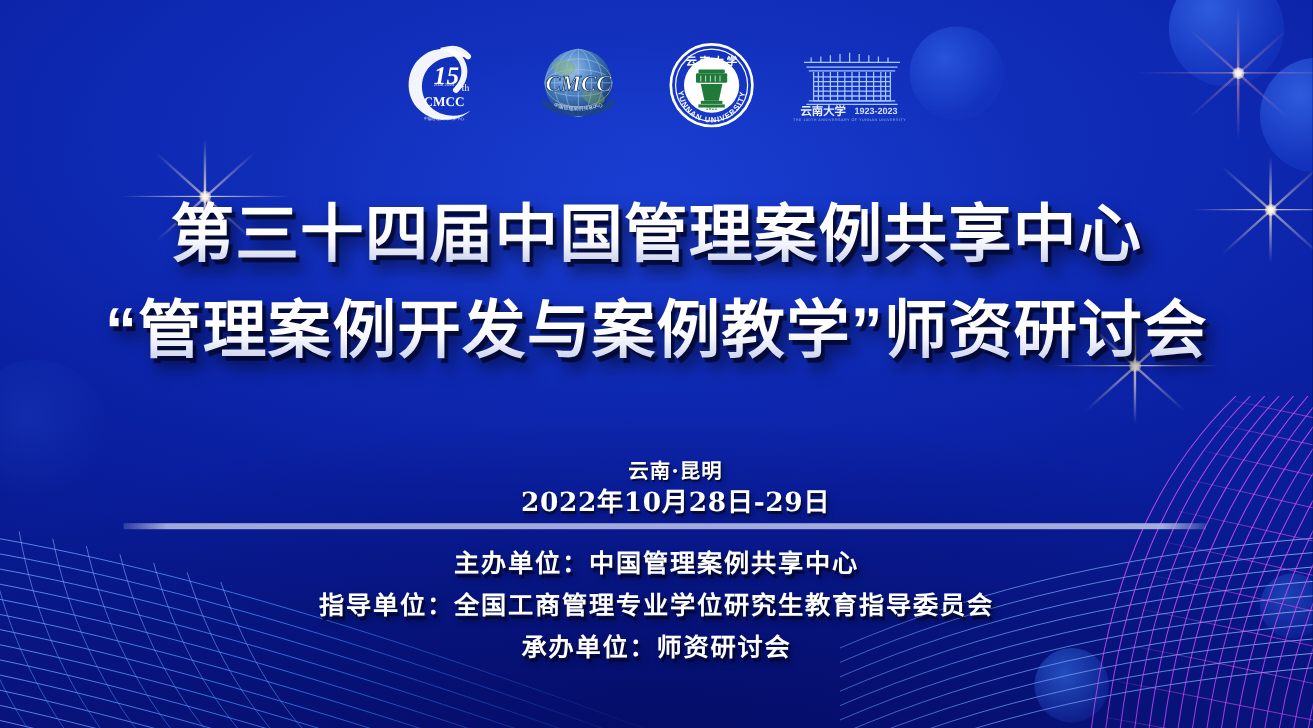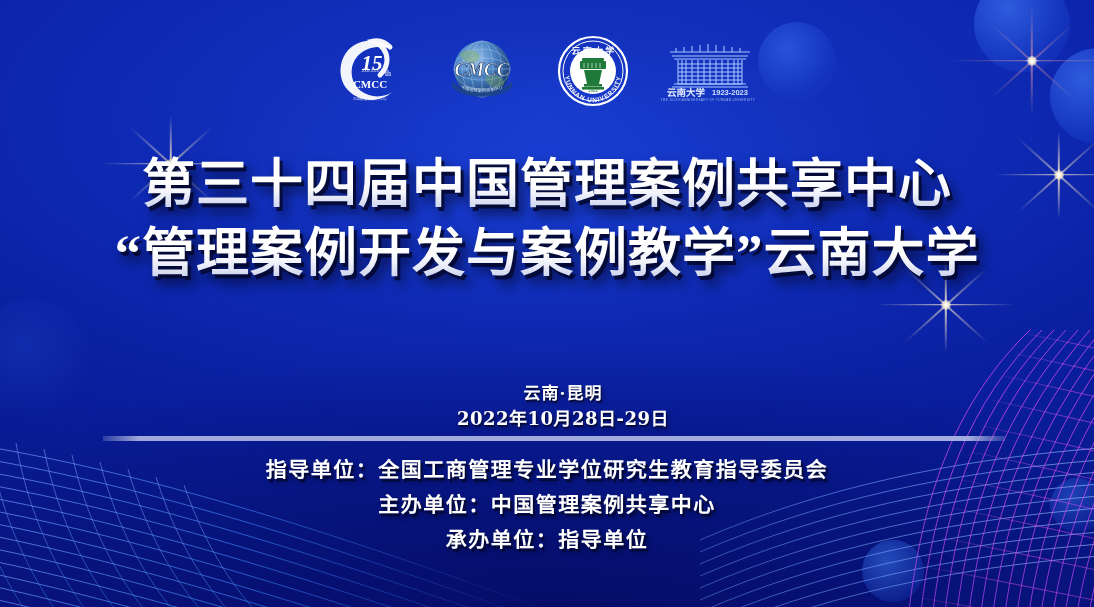--- a/index.html
+++ b/index.html
@@ -92,51 +92,52 @@
   .logo { position: relative; }
 
   
   #title-block {
     position: absolute;
     left: 0; right: 0;
     top: 150px;
     text-align: center;
   }
   .title-line {
-    font-family: Liberation Serif, serif;
+    font-family: Liberation Sans, sans-serif;
     font-weight: 700;
     font-size: 53px;
     line-height: 69px;
     letter-spacing: 1px;
     white-space: nowrap;
     background: linear-gradient(180deg, #ffffff 0%, #ffffff 46%, #f2f3fb 62%, #cfd6ee 82%, #b9c2e6 100%);
     -webkit-background-clip: text;
     background-clip: text;
     color: transparent;
     -webkit-text-fill-color: transparent;
     filter: drop-shadow(3px 4px 0px rgba(2,6,40,0.80)) drop-shadow(5px 7px 6px rgba(1,4,30,0.55));
+    margin-top: 11px;
   }
 
   #subtitle-block {
     position: absolute;
     left: 0; right: 0;
     top: 380px;
     text-align: center;
   }
   .sub-line {
     font-family: "DejaVu Serif", "Liberation Serif", serif;
     font-weight: 700;
     color: #ffffff;
     font-size: 17px;
     line-height: 26px;
     letter-spacing: 1px;
     text-shadow: 1px 2px 0 rgba(3,8,45,0.75), 2px 3px 4px rgba(2,5,35,0.5);
     padding-left: 32px;
   }
-  .sub-line.date { font-size: 18px; letter-spacing: 0.5px; }
+  .sub-line.date { font-size: 22px; letter-spacing: 0.5px; }
 
   #orgs {
     position: absolute;
     left: 0; right: 0;
     top: 452px;
     text-align: center;
   }
   .org-line {
     font-family: "DejaVu Serif", "Liberation Serif", serif;
     font-weight: 700;
@@ -418,29 +419,29 @@
         <text x="30" y="56" text-anchor="middle" font-family="Liberation Serif, serif" font-size="9.5" font-weight="bold" fill="#e8f0ff">云南大学</text>
         <text x="74" y="55" text-anchor="middle" font-family="Liberation Sans, sans-serif" font-size="7.5" font-weight="bold" fill="#cfe0ff">1923-2023</text>
         <text x="52" y="61" text-anchor="middle" font-family="Liberation Sans, sans-serif" font-size="3.1" fill="#9fb8e8" letter-spacing="0.4">THE 100TH ANNIVERSARY OF YUNNAN UNIVERSITY</text>
       </svg>
     </div>
 
   </div>
 
   <div id="title-block">
     <div class="title-line">第三十四届中国管理案例共享中心</div>
-    <div class="title-line">“管理案例开发与案例教学”云南大学</div>
+    <div class="title-line">“管理案例开发与案例教学”师资研讨会</div>
   </div>
 
   <div id="subtitle-block">
     <div class="sub-line">云南·昆明</div>
     <div class="sub-line date">2022年10月28日-29日</div>
   </div>
 
   <div class="divider"></div>
 
   <div id="orgs">
+    <div class="org-line">主办单位：中国管理案例共享中心</div>
     <div class="org-line">指导单位：全国工商管理专业学位研究生教育指导委员会</div>
-    <div class="org-line">主办单位：中国管理案例共享中心</div>
-    <div class="org-line">承办单位：指导单位</div>
+    <div class="org-line">承办单位：师资研讨会</div>
   </div>
 
 </div>
 
 </body></html>

